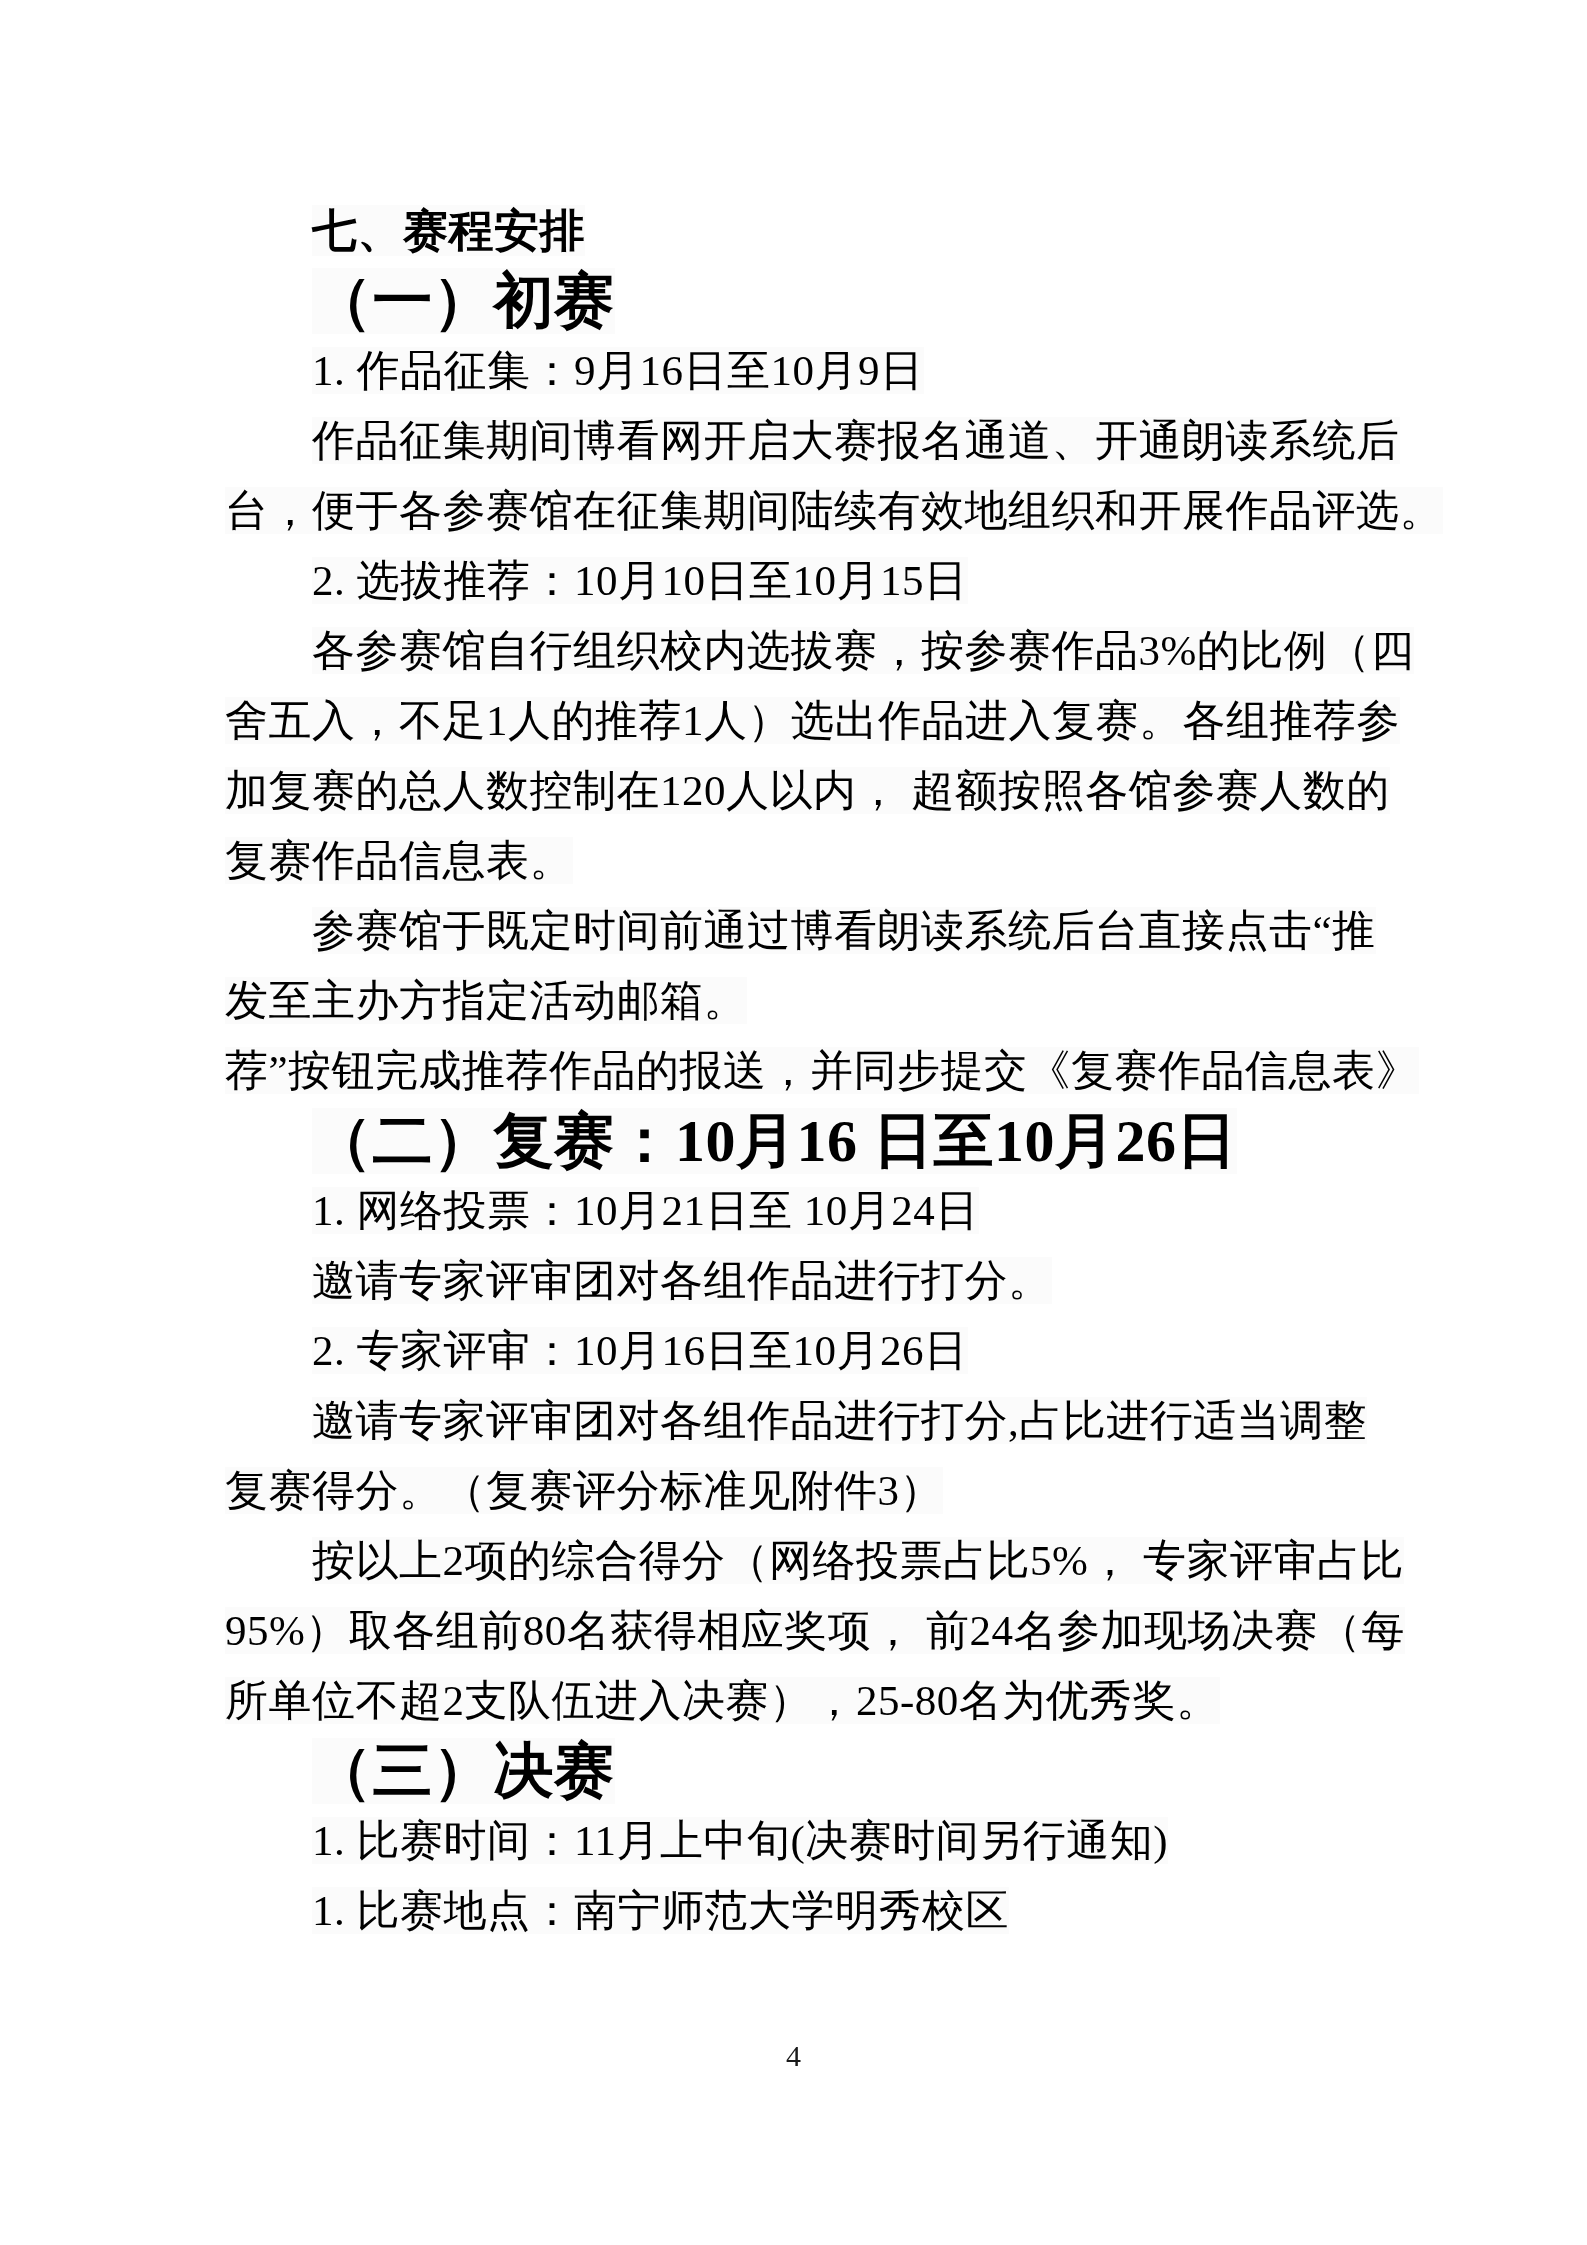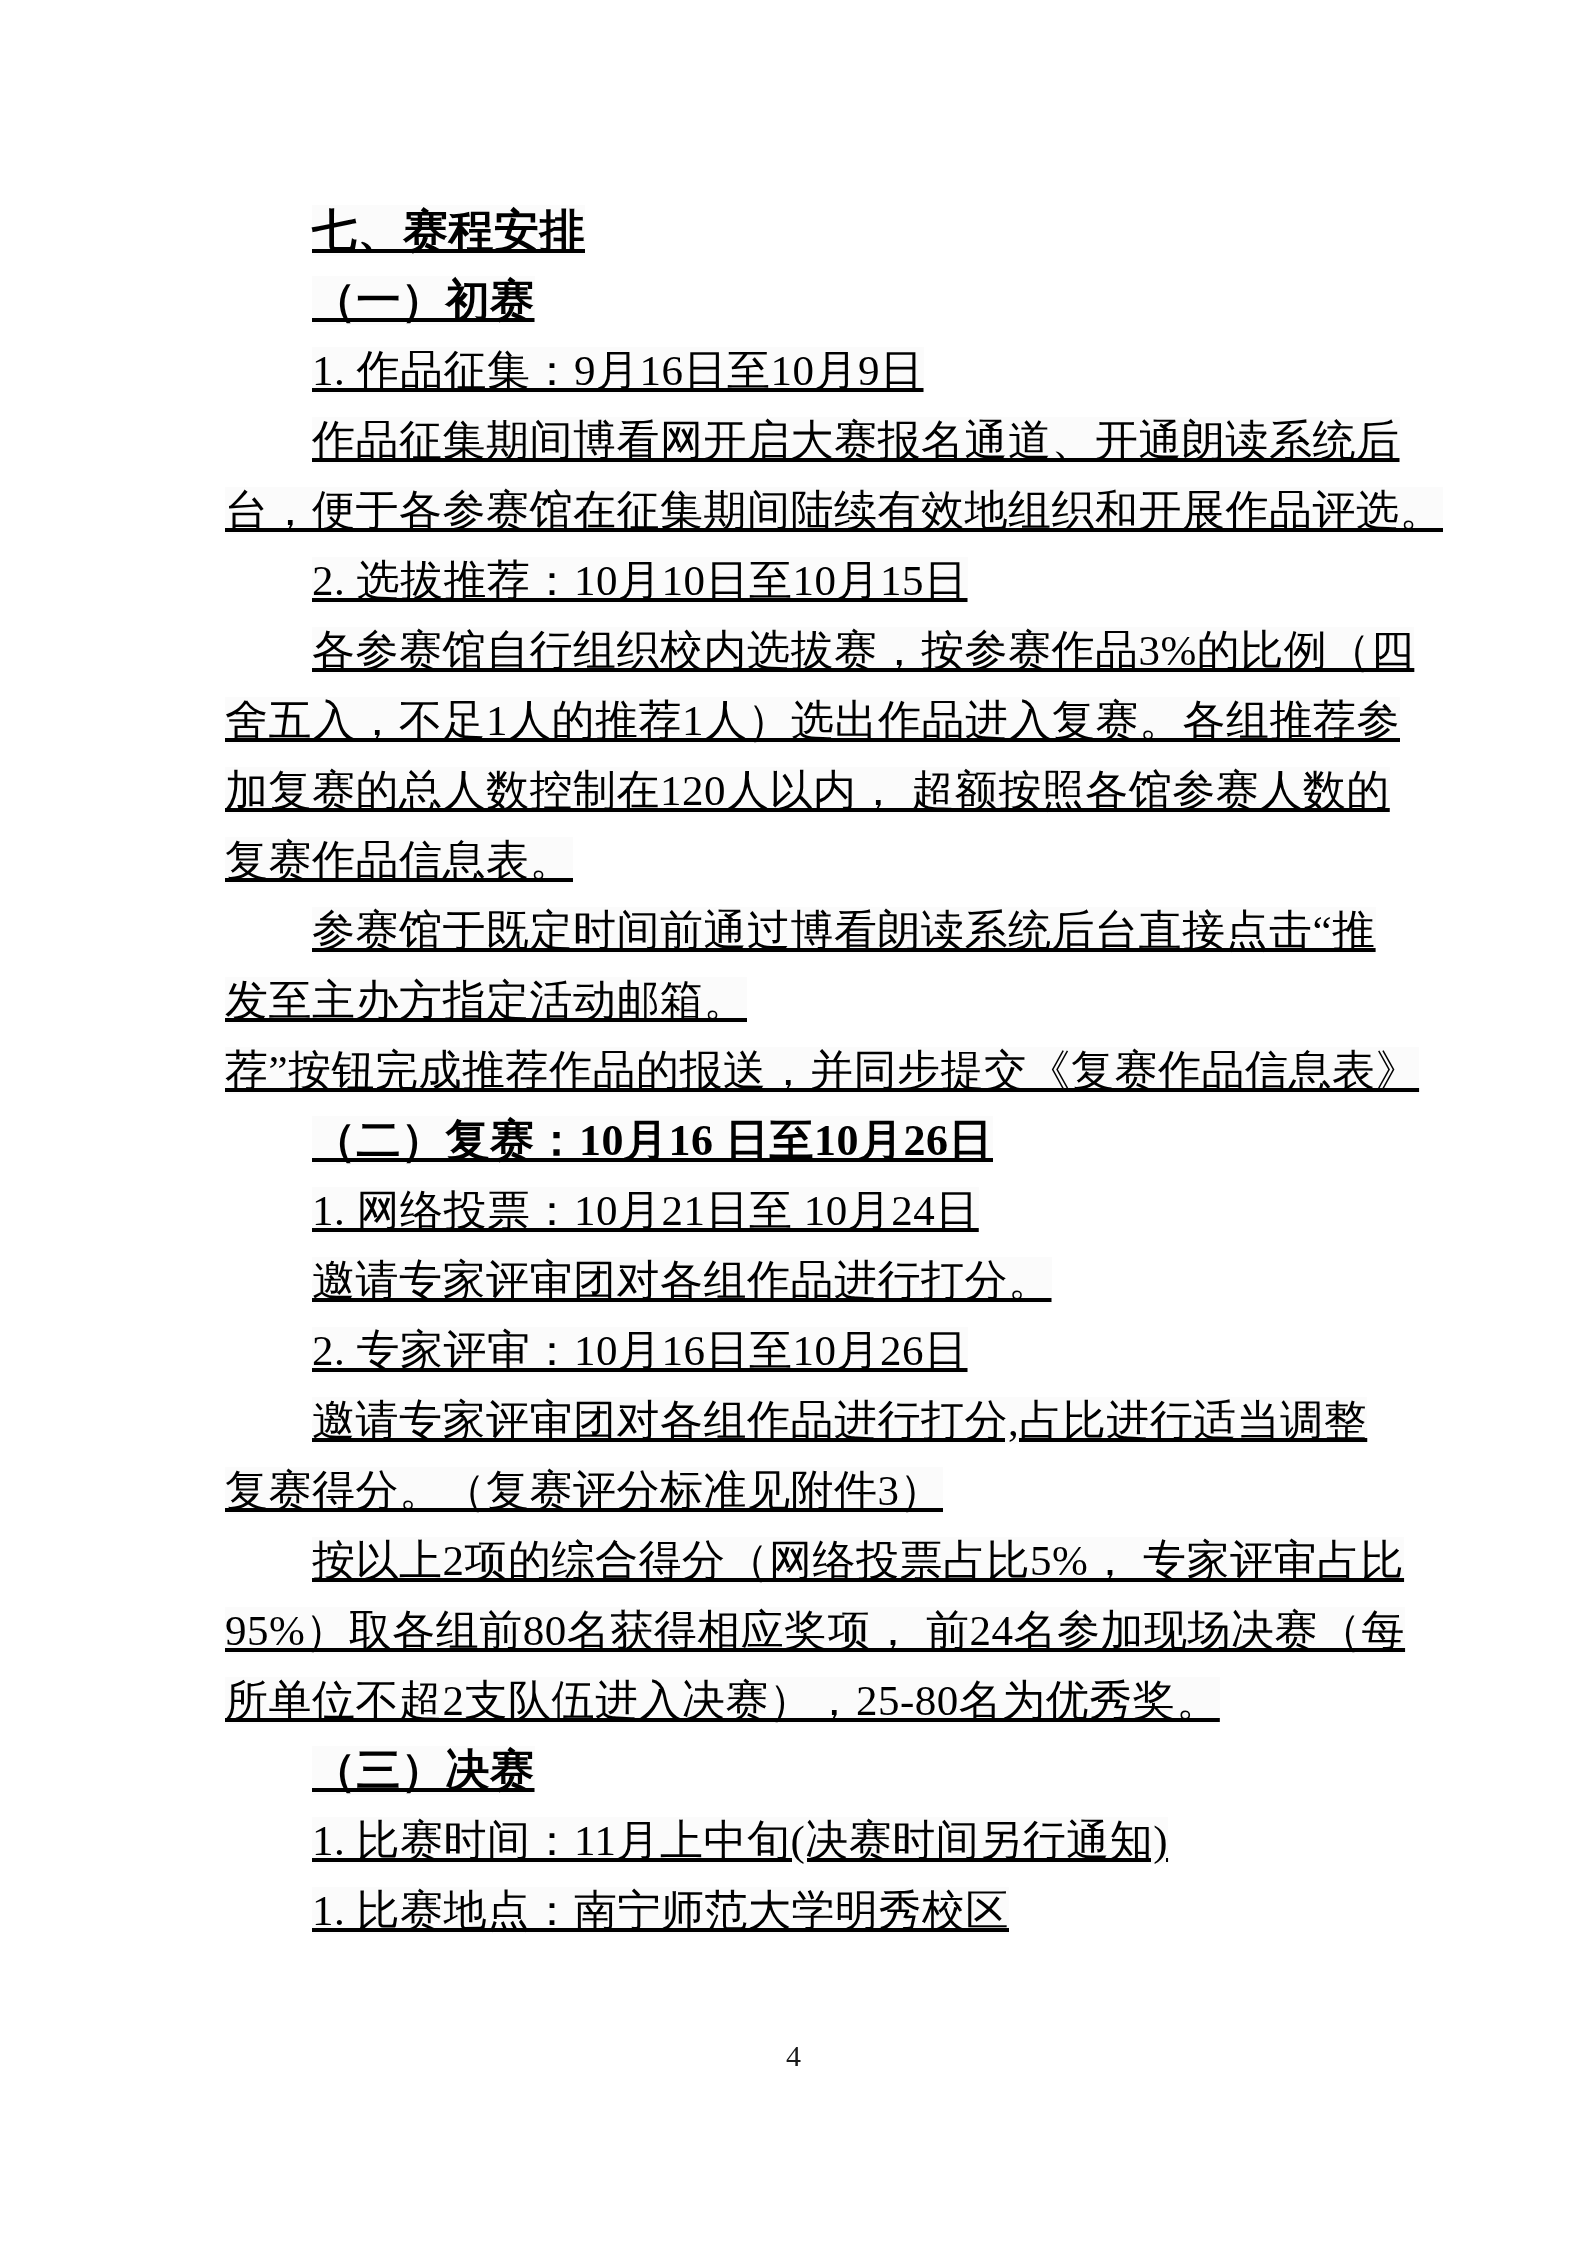--- a/index.html
+++ b/index.html
@@ -22,36 +22,35 @@
     left: 225px;
     top: 196px;
     width: 1235px;
   }
   .line {
     height: 70px;
     line-height: 70px;
     font-size: 43px;
     white-space: pre;
     letter-spacing: 0.5px;
-    text-decoration: underline;
   }
   .line > span {
     background: #fbfbfb;
   }
   .line.indent {
     padding-left: 87px;
   }
   .line.h1 {
     font-family: "Liberation Sans", "DejaVu Sans", sans-serif;
     font-weight: bold;
     font-size: 45px;
   }
   .line.h2 {
     font-weight: bold;
-    font-size: 44px;
+    font-size: 60px;
   }
   .footer {
     position: absolute;
     left: 0;
     top: 2036px;
     width: 100%;
     text-align: center;
     font-size: 30px;
     line-height: 40px;
     font-family: "Liberation Serif", "DejaVu Serif", serif;

